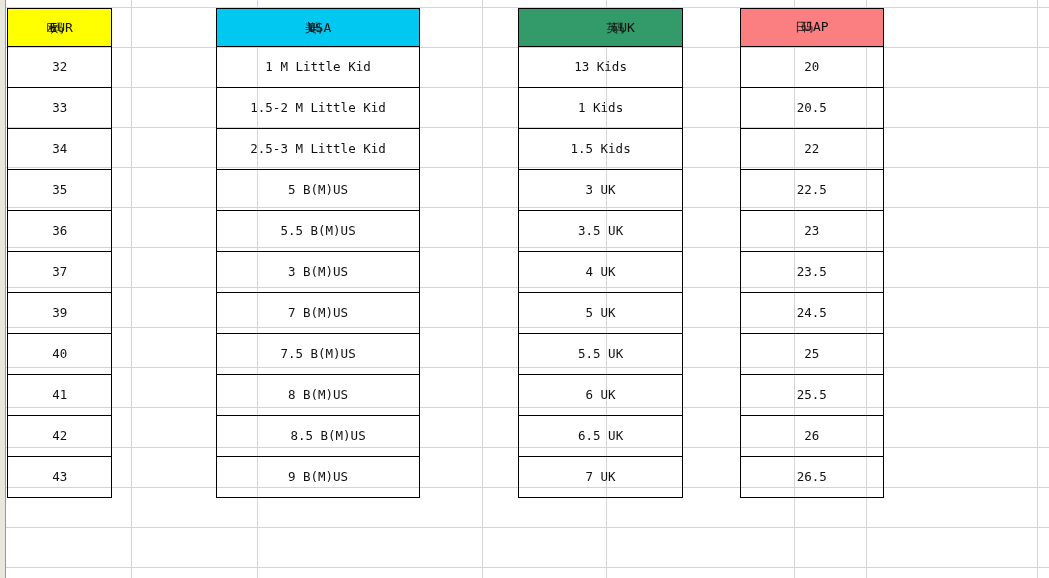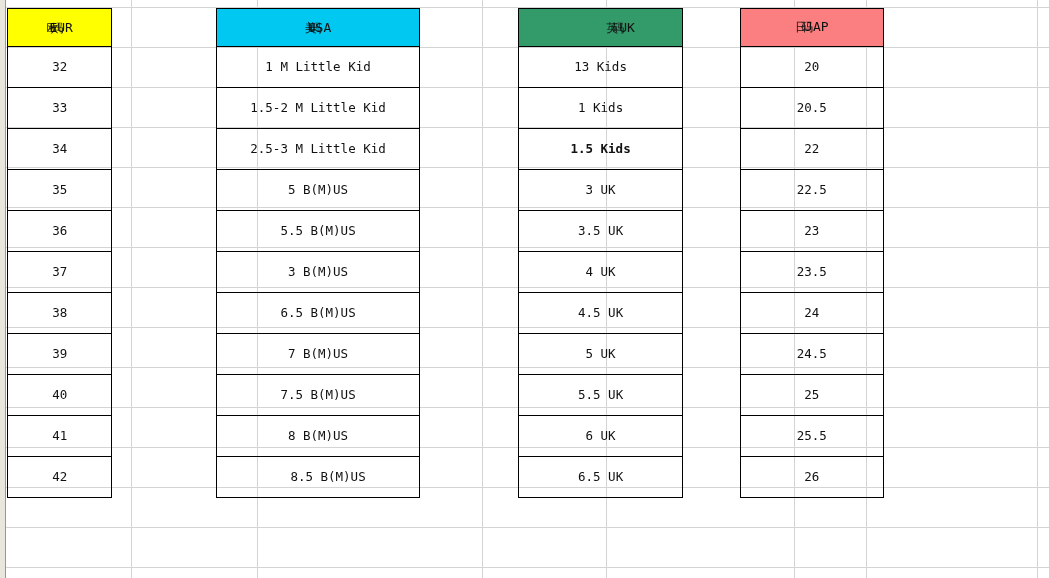--- a/index.html
+++ b/index.html
@@ -217,21 +217,21 @@
         <td class="spacer"></td>
         <td class="bx" style="border-color: rgb(0, 0, 0);">1 Kids</td>
         <td class="spacer"></td>
         <td class="bx" style="border-color: rgb(0, 0, 0);">20.5</td>
       </tr>
       <tr>
         <td class="bx" style="border-color: rgb(0, 0, 0); margin-top: 44px;">34</td>
         <td class="spacer"></td>
         <td class="bx" style="border-color: rgb(0, 0, 0);">2.5-3 M Little Kid</td>
         <td class="spacer"></td>
-        <td class="bx" style="border-color: rgb(0, 0, 0); font-weight: bold;">1.5 Kids</td>
+        <td class="bx" style="border-color: rgb(0, 0, 0);">1.5 Kids</td>
         <td class="spacer"></td>
         <td class="bx" style="border-color: rgb(0, 0, 0);">22</td>
       </tr>
       <tr>
         <td class="bx" style="border-color: rgb(0, 0, 0);">35</td>
         <td class="spacer"></td>
         <td class="bx" style="border-color: rgb(0, 0, 0);">5 B(M)US</td>
         <td class="spacer"></td>
         <td class="bx" style="border-color: rgb(0, 0, 0);">3 UK</td>
         <td class="spacer"></td>
@@ -249,29 +249,20 @@
       <tr>
         <td class="bx" style="border-color: rgb(0, 0, 0);">37</td>
         <td class="spacer"></td>
         <td class="bx" style="border-color: rgb(0, 0, 0);">3 B(M)US</td>
         <td class="spacer"></td>
         <td class="bx" style="border-color: rgb(0, 0, 0);">4 UK</td>
         <td class="spacer"></td>
         <td class="bx" style="border-color: rgb(0, 0, 0);">23.5</td>
       </tr>
       <tr>
-        <td class="bx" style="border-color: rgb(0, 0, 0);">38</td>
-        <td class="spacer"></td>
-        <td class="bx" style="border-color: rgb(0, 0, 0);">6.5 B(M)US</td>
-        <td class="spacer"></td>
-        <td class="bx" style="border-color: rgb(0, 0, 0);">4.5 UK</td>
-        <td class="spacer"></td>
-        <td class="bx" style="border-color: rgb(0, 0, 0);">24</td>
-      </tr>
-      <tr>
         <td class="bx" style="border-color: rgb(0, 0, 0);">39</td>
         <td class="spacer"></td>
         <td class="bx" style="border-color: rgb(0, 0, 0);">7 B(M)US</td>
         <td class="spacer"></td>
         <td class="bx" style="border-color: rgb(0, 0, 0);">5 UK</td>
         <td class="spacer"></td>
         <td class="bx" style="border-color: rgb(0, 0, 0);">24.5</td>
       </tr>
       <tr>
         <td class="bx" style="border-color: rgb(0, 0, 0);">40</td>
@@ -292,16 +283,25 @@
         <td class="bx" style="border-color: rgb(0, 0, 0);">25.5</td>
       </tr>
       <tr>
         <td class="bx" style="border-color: rgb(0, 0, 0);">42</td>
         <td class="spacer"></td>
         <td class="bx" style="border-color: rgb(0, 0, 0); padding-left: 20px;">8.5 B(M)US</td>
         <td class="spacer"></td>
         <td class="bx" style="border-color: rgb(0, 0, 0);">6.5 UK</td>
         <td class="spacer"></td>
         <td class="bx" style="border-color: rgb(0, 0, 0);">26</td>
+      </tr>
+      <tr>
+        <td class="bx" style="border-color: rgb(0, 0, 0);">43</td>
+        <td class="spacer"></td>
+        <td class="bx" style="border-color: rgb(0, 0, 0);">9 B(M)US</td>
+        <td class="spacer"></td>
+        <td class="bx" style="border-color: rgb(0, 0, 0);">7 UK</td>
+        <td class="spacer"></td>
+        <td class="bx" style="border-color: rgb(0, 0, 0);">26.5</td>
       </tr>
     </tbody>
   </table>
 </div>
 
 </body></html>

